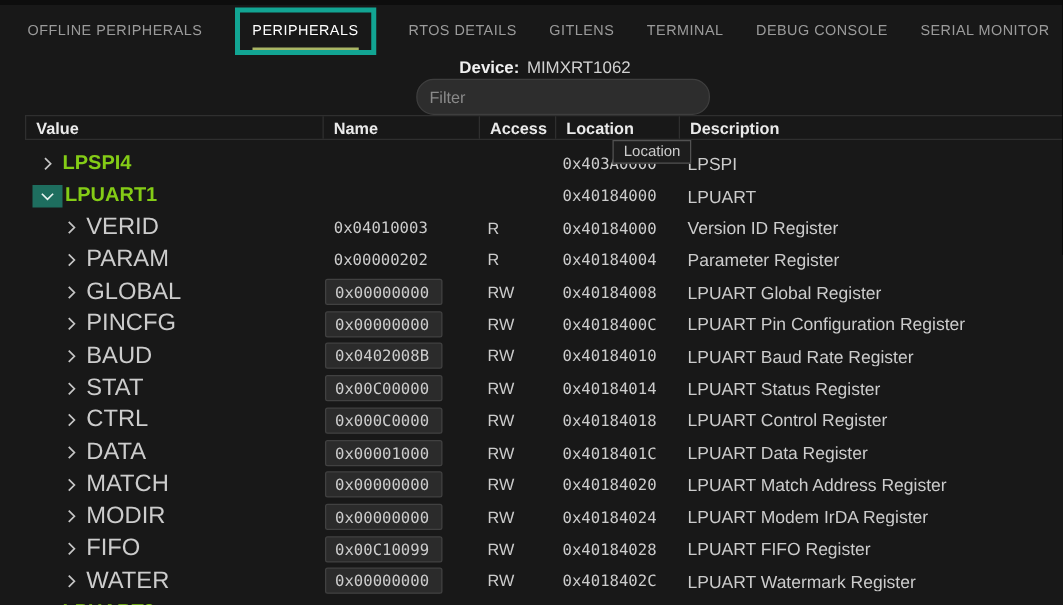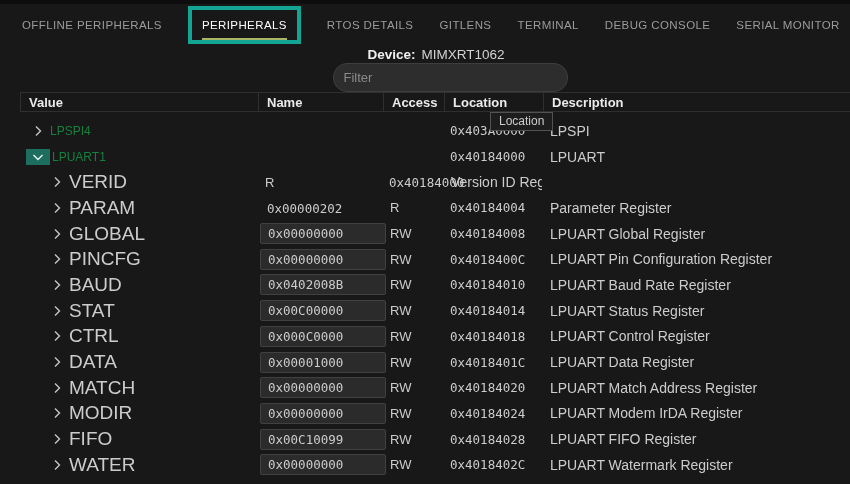--- a/index.html
+++ b/index.html
@@ -47,26 +47,26 @@
   .name-cell { display:flex; align-items:center; overflow:hidden; }
   .name-cell.d0 { padding-left:10px; }
   .name-cell.d1 { padding-left:29px; }
   .chev { width:16px; height:16px; flex:0 0 16px; display:flex; align-items:center;
           justify-content:center; color:#c5c5c5; }
   .chev svg { width:16px; height:16px; }
   .chev.down svg { transform:rotate(90deg); }
   .chev.hl { background:var(--chev-bg, #1E6E5F); box-shadow:0 0 0 4px var(--chev-bg, #1E6E5F);
              color:#e8f4f1; margin-right:2px; }
   .row-name { font-size:19px; color:#cccccc; margin-left:4px; white-space:nowrap; }
-  .tr.bold .row-name { font-weight:normal; color:#15803d; font-size:12px; }
+  .tr.bold .row-name { font-weight:bold; color:#84cc16; font-size:16px; }
 
   .mono { font-family:"DejaVu Sans Mono", monospace; font-size:12.5px; color:#cccccc; }
   .value-cell { padding-left:2px; }
   .value-plain { padding-left:8px; }
-  .value-box { display:inline-flex; align-items:center; width:126px; height:21px;
+  .value-box { display:inline-flex; align-items:center; width:94px; height:21px;
                background:#2b2b2b; border:1px solid #414141; border-radius:2px;
                padding-left:7px; margin-left:1px; }
   .access-cell { font-size:13px; color:#cccccc; padding-left:8px; }
   .loc-cell { padding-left:7px; }
   .desc-cell { font-size:14px; color:#cccccc; padding-left:8px; white-space:nowrap;
                overflow:hidden; }
 
   
   .tooltip { position:absolute; left:490px; top:112px; z-index:10;
              background:#1d1d1d; border:1px solid #525252; color:#cccccc;
@@ -152,20 +152,23 @@
   </div>
         <div class="tr">
     <div class="name-cell d1">
       <span class="chev">
         <svg viewBox="0 0 16 16">
                 <path d="M6 3.5 L10.5 8 L6 12.5" fill="none" stroke="currentColor" stroke-width="1.4"></path>
               </svg>
       </span>
       <span class="row-name">VERID</span>
     </div>
+    <div class="value-cell">
+      <span class="mono value-text value-plain">0x04010003</span>
+    </div>
     <div class="access-cell">R</div>
     <div class="loc-cell mono">0x40184000</div>
     <div class="desc-cell">Version ID Register</div>
   </div>
         <div class="tr">
     <div class="name-cell d1">
       <span class="chev">
         <svg viewBox="0 0 16 16">
                 <path d="M6 3.5 L10.5 8 L6 12.5" fill="none" stroke="currentColor" stroke-width="1.4"></path>
               </svg>

